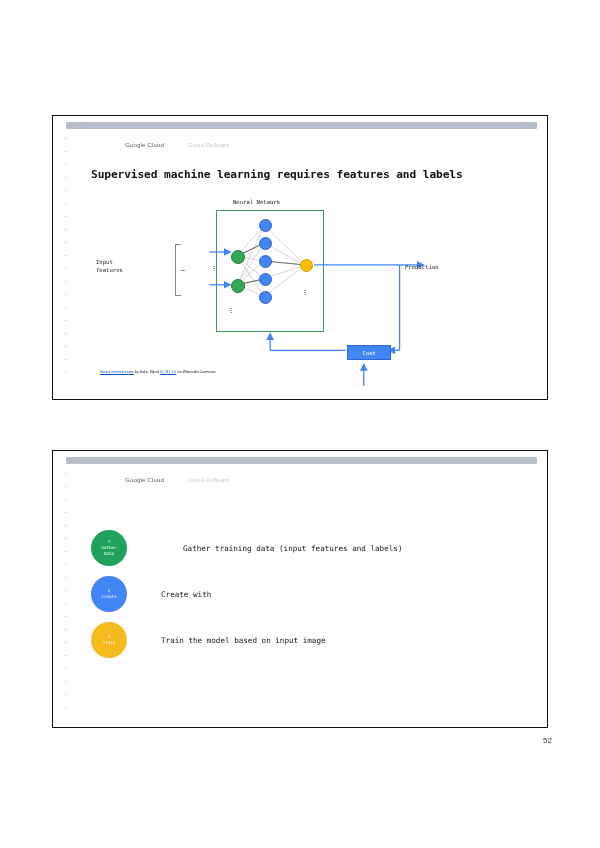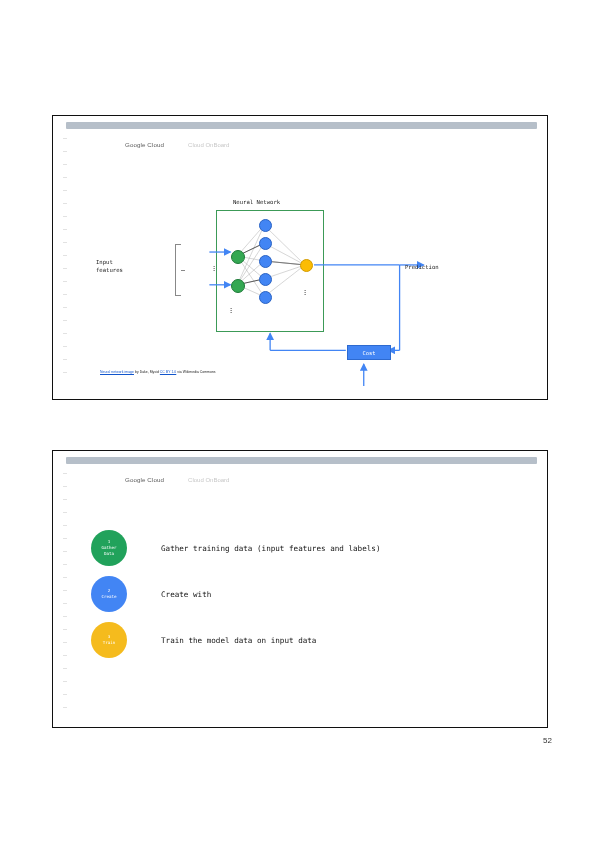--- a/index.html
+++ b/index.html
@@ -290,20 +290,21 @@
           <i style="top: 208px;"></i>
           <i style="top: 221px;"></i>
           <i style="top: 234px;"></i>
         </div>
 
       <div class="brandrow">
         <span class="brand-google">Google Cloud</span>
         <span class="brand-sub">Cloud OnBoard</span>
       </div>
 
+      <div class="slide-title">Supervised machine learning requires features and labels</div>
 
       <div class="fig">
 
         <div class="fig-label" id="nn-caption">Neural Network</div>
 
         <div class="nn-box"></div>
 
         <svg viewBox="0 0 496 285" preserveAspectRatio="none">
           <defs>
             <marker id="ah" markerWidth="6" markerHeight="6" refX="5" refY="3" orient="auto">
@@ -442,21 +443,21 @@
           <i style="top: 221px;"></i>
           <i style="top: 234px;"></i>
         </div>
 
       <div class="brandrow">
         <span class="brand-google">Google Cloud</span>
         <span class="brand-sub">Cloud OnBoard</span>
       </div>
 
 
-      <div class="step-row" style="top:79px;">
+      <div class="step-row" style="top:79px;gap:22px;">
         <div class="step-bubble" style="background:#21a25b;">
           <span>1</span>
           <span>Gather</span>
           <span>Data</span>
         </div>
         <div class="step-text">Gather training data (input features and labels)</div>
       </div>
 
       <div class="step-row" style="top:125px;">
         <div class="step-bubble" style="background:#4285f4;">
@@ -464,21 +465,21 @@
           <span>Create</span>
         </div>
         <div class="step-text">Create with</div>
       </div>
 
       <div class="step-row" style="top:171px;">
         <div class="step-bubble" style="background:#f5bb1d;">
           <span>3</span>
           <span>Train</span>
         </div>
-        <div class="step-text">Train the model data on input data</div>
+        <div class="step-text">Train the model based on input image</div>
       </div>
 
 
     </div>
   </div>
 
   <div class="page-number">52</div>
 
 </div>
 

